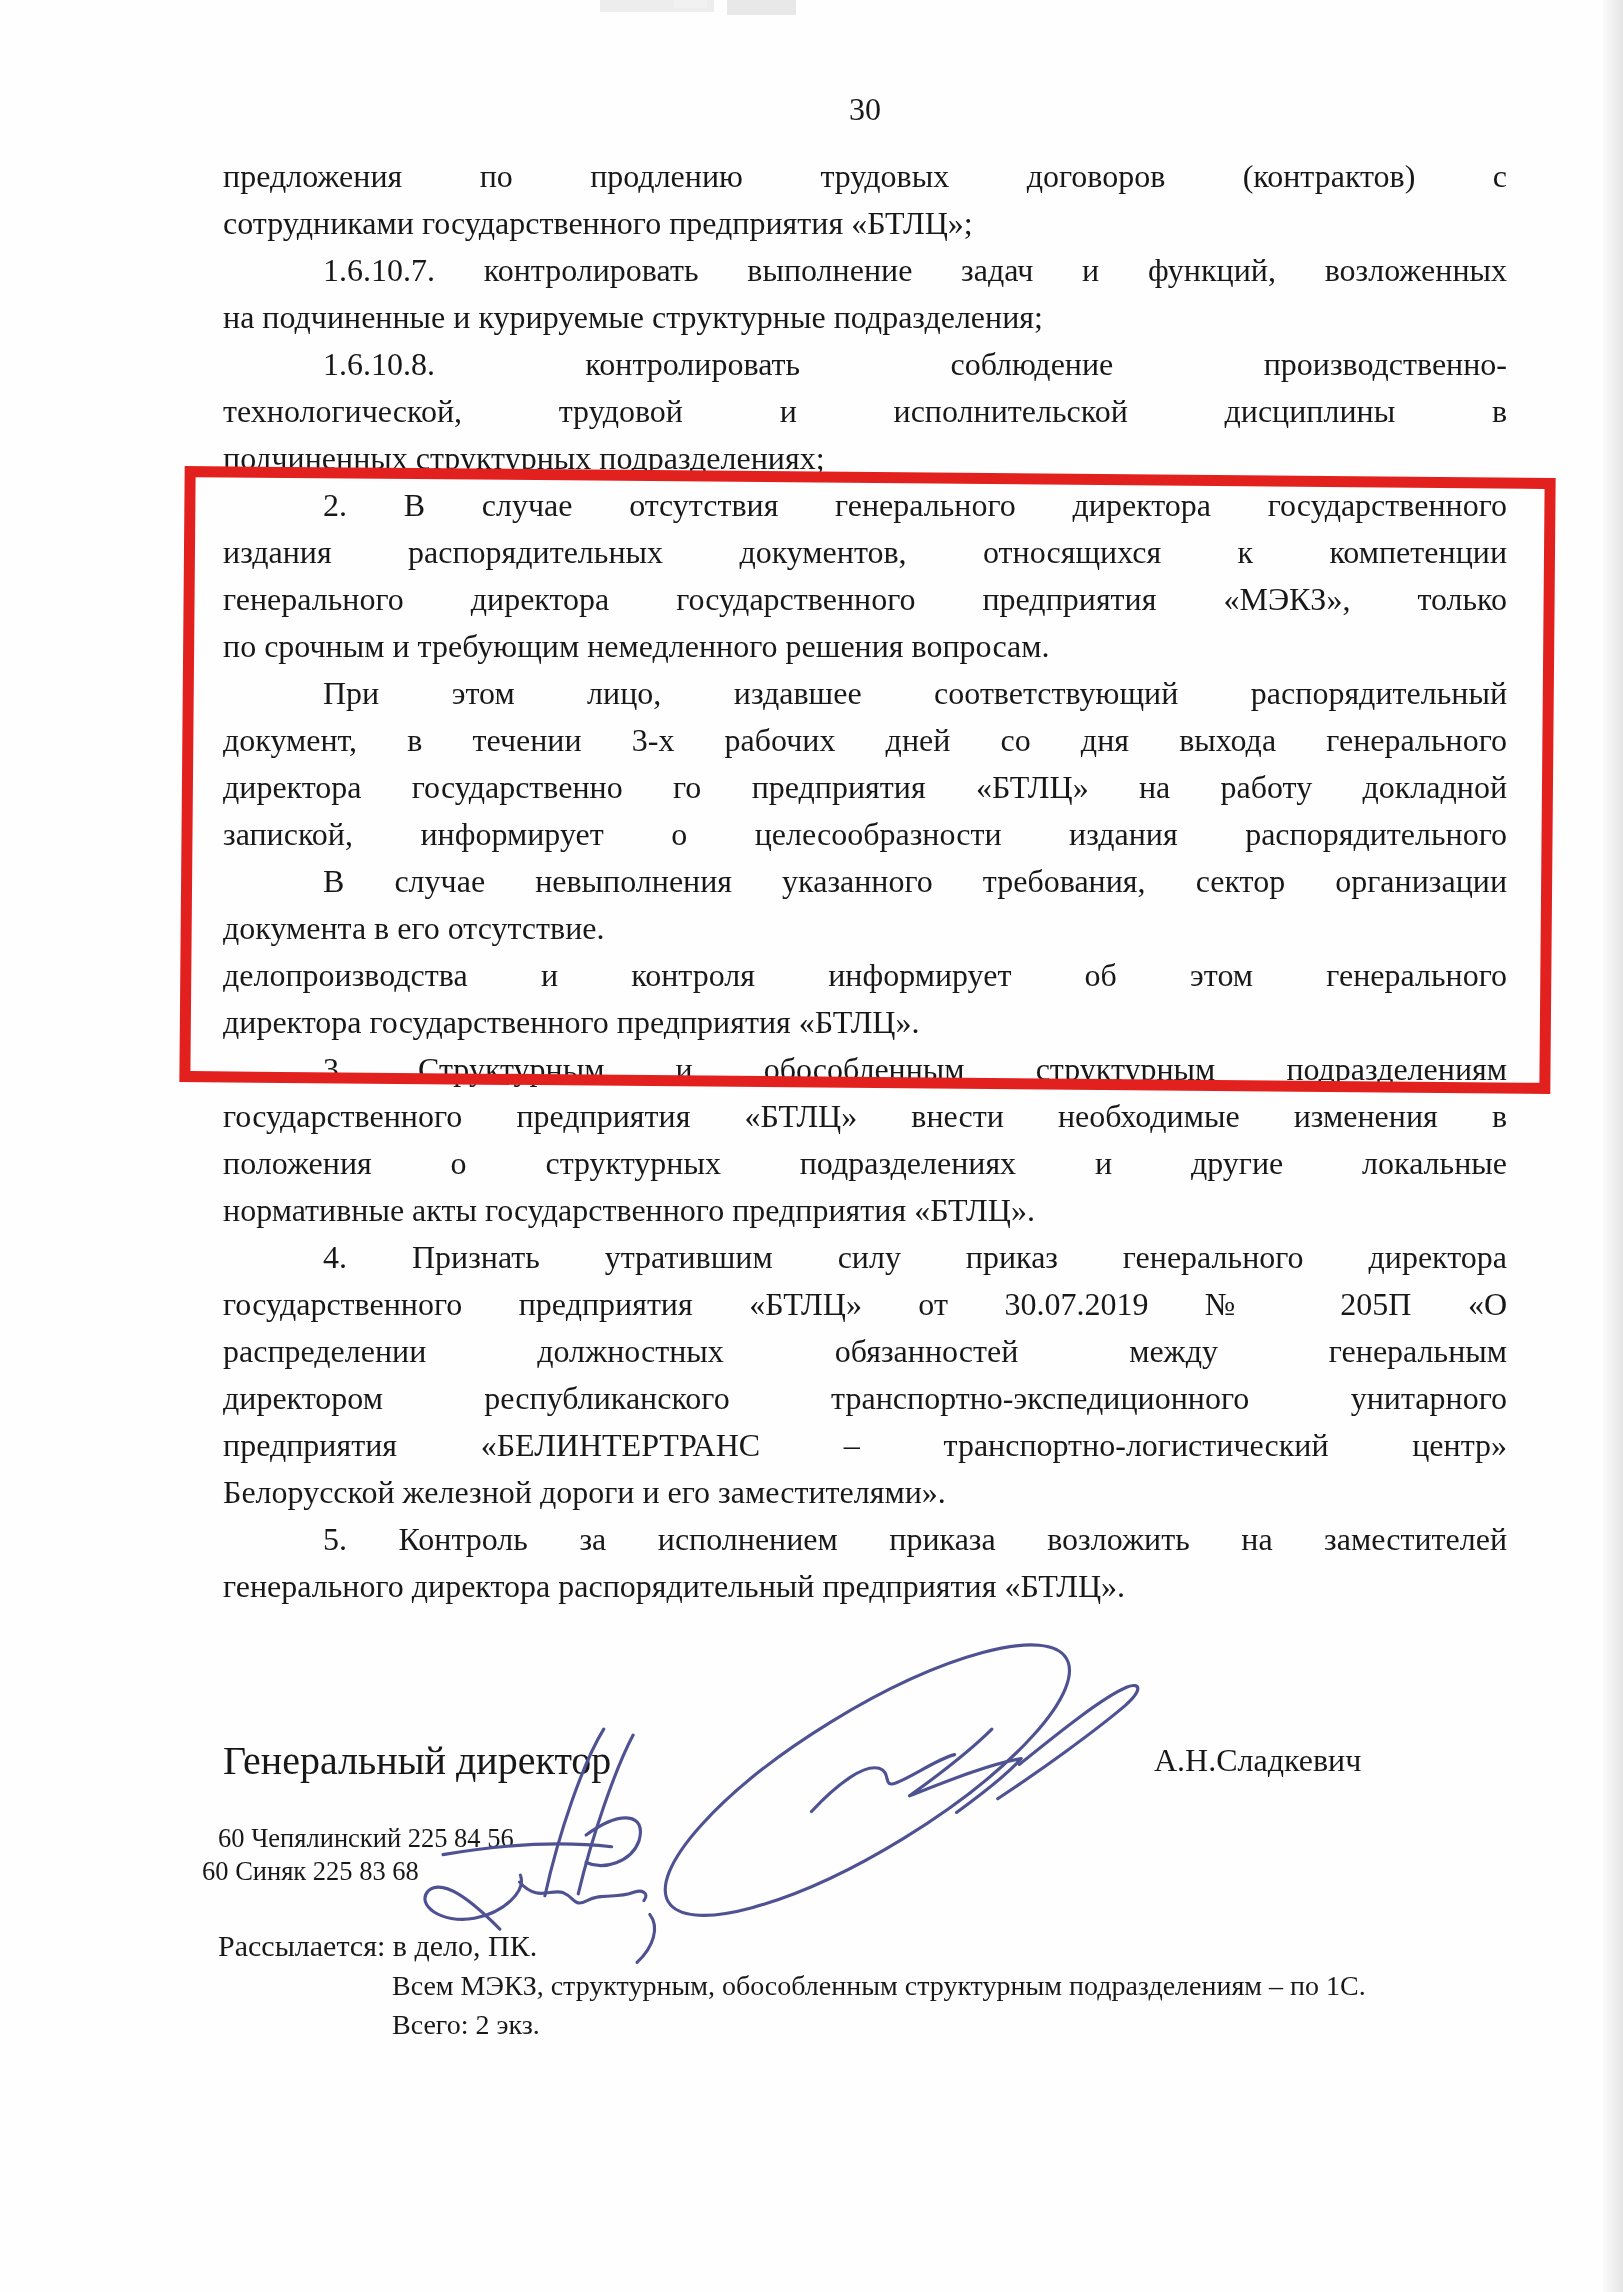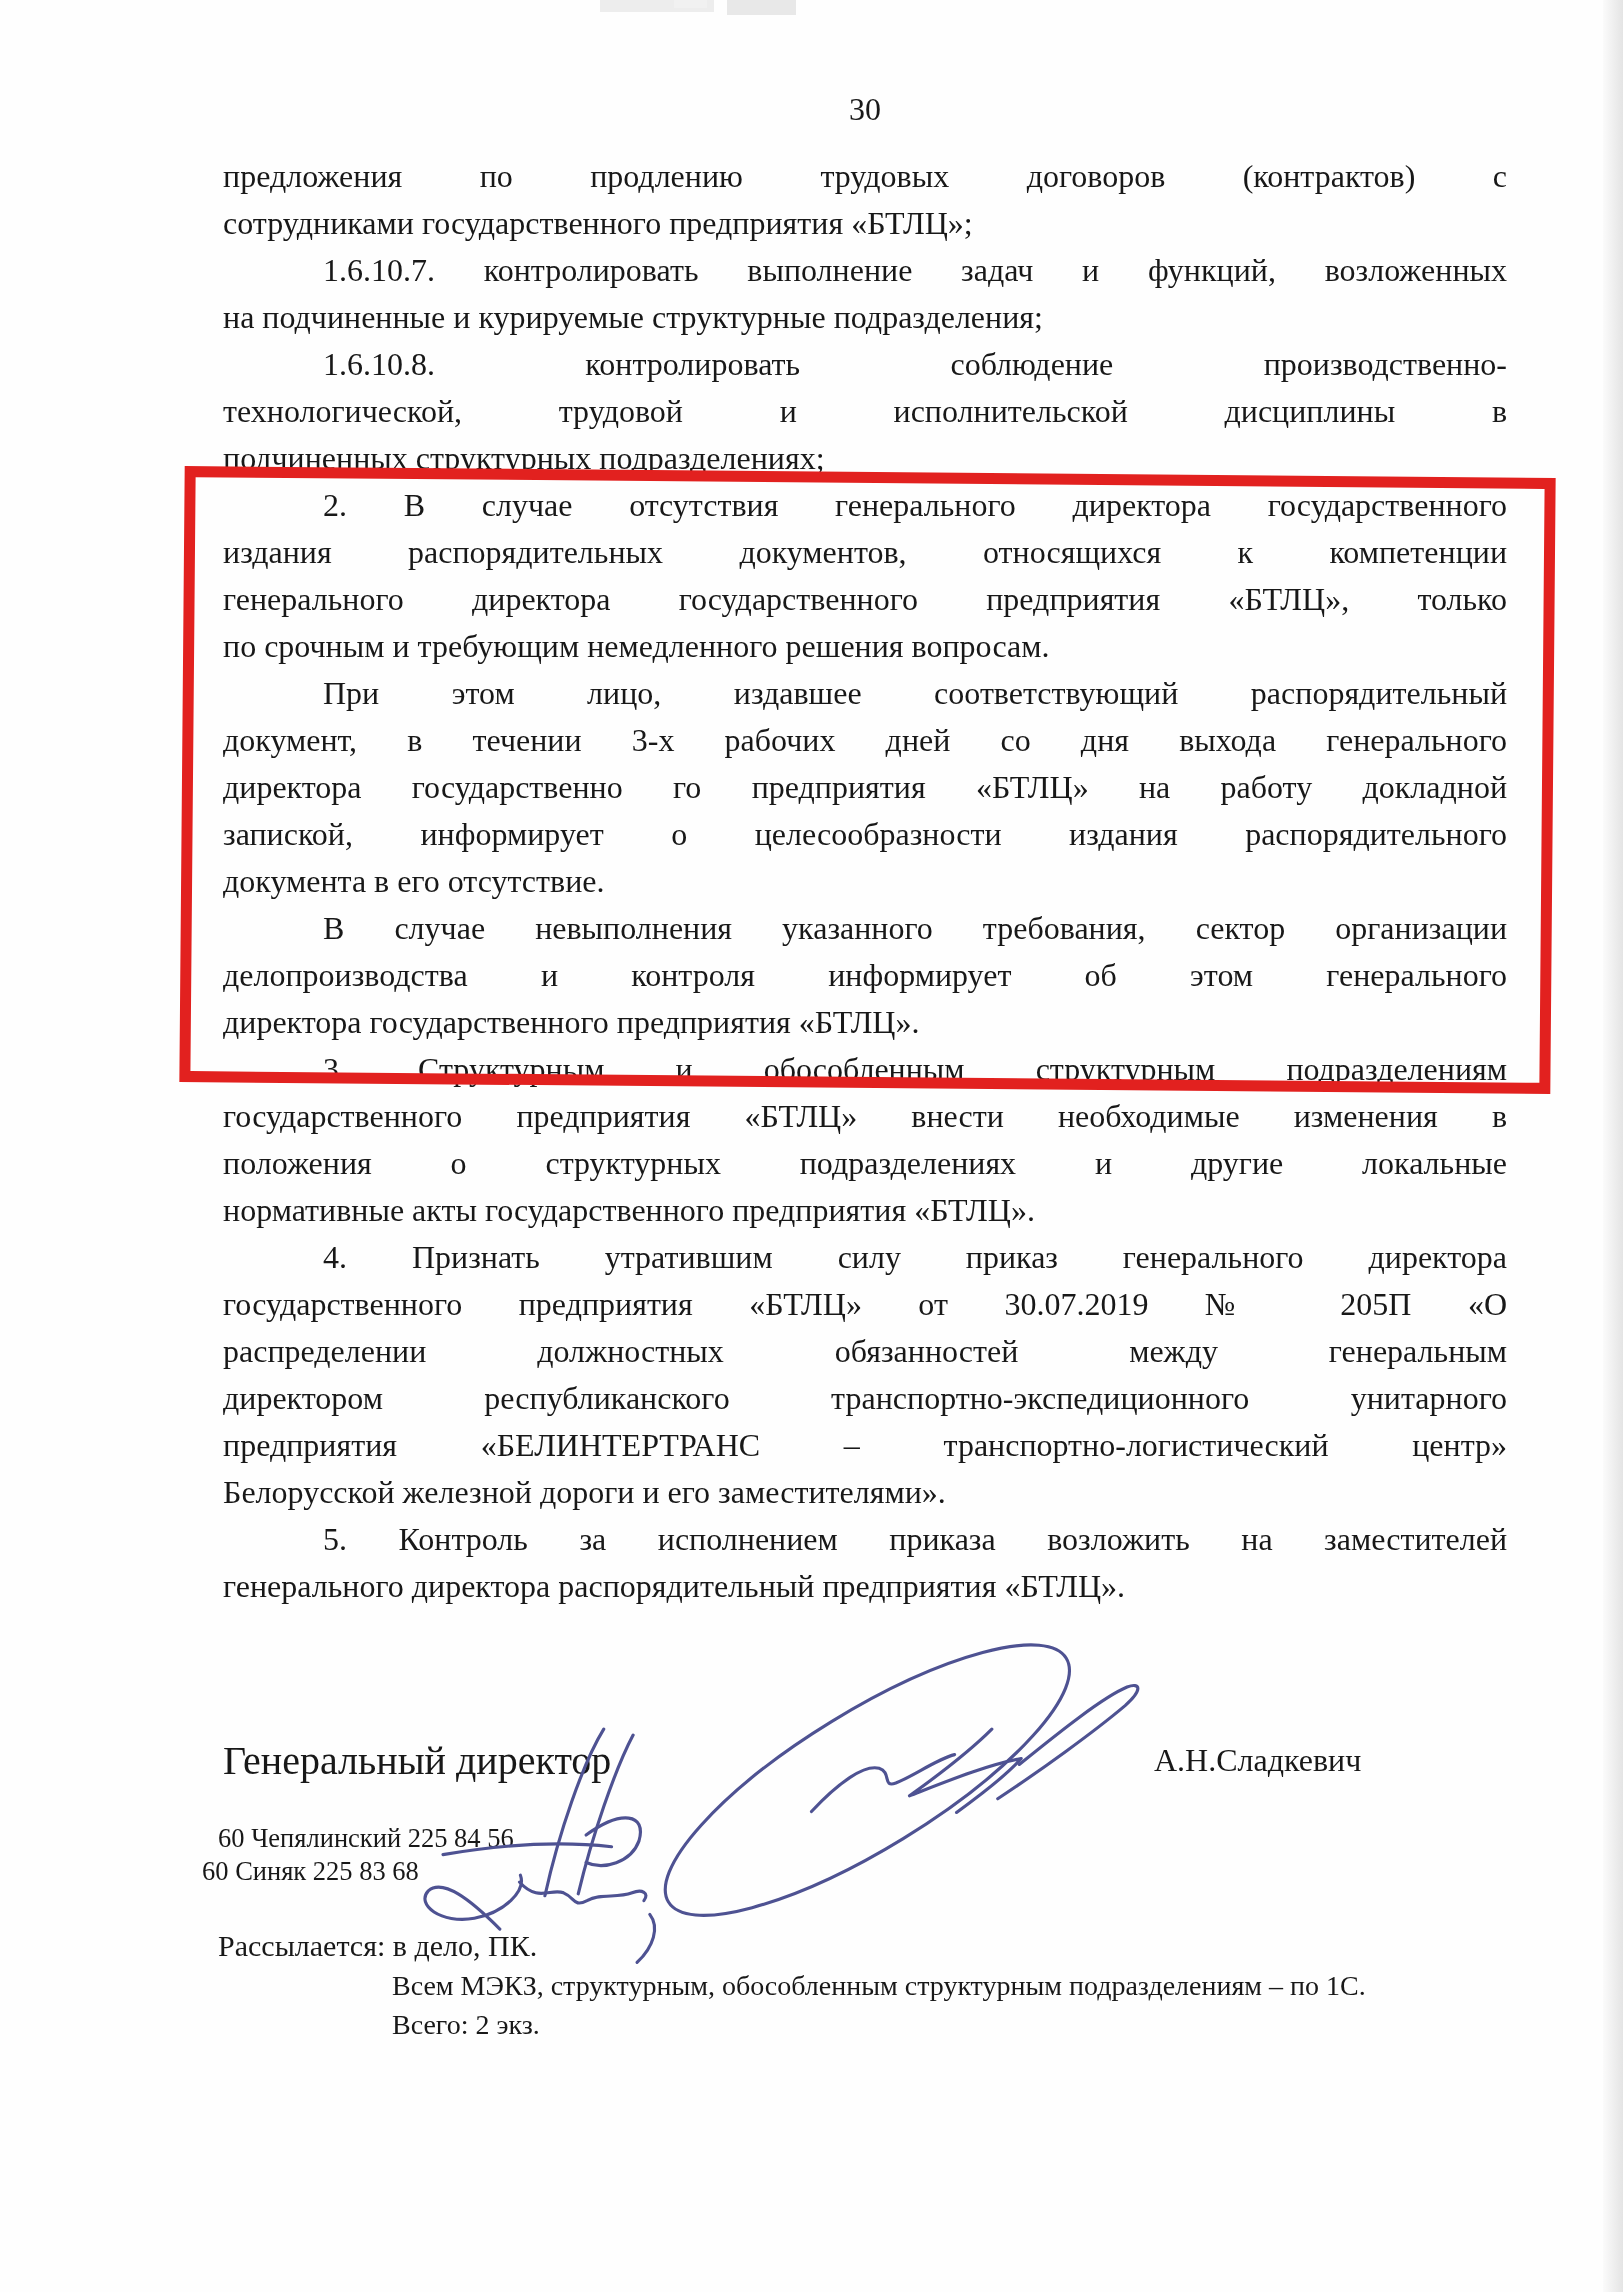--- a/index.html
+++ b/index.html
@@ -72,28 +72,28 @@
   <div class="textcol">
     <div class="ln j">предложения по продлению трудовых договоров (контрактов) с</div>
     <div class="ln">сотрудниками государственного предприятия «БТЛЦ»;</div>
     <div class="ln j ind">1.6.10.7. контролировать выполнение задач и функций, возложенных</div>
     <div class="ln">на подчиненные и курируемые структурные подразделения;</div>
     <div class="ln j ind">1.6.10.8. контролировать соблюдение производственно-</div>
     <div class="ln j">технологической, трудовой и исполнительской дисциплины в</div>
     <div class="ln">подчиненных структурных подразделениях;</div>
     <div class="ln j ind">2. В случае отсутствия генерального директора государственного</div>
     <div class="ln j">издания распорядительных документов, относящихся к компетенции</div>
-    <div class="ln j">генерального директора государственного предприятия «БТЛЦ», только</div>
+    <div class="ln j">генерального директора государственного предприятия «МЭКЗ», только</div>
     <div class="ln">по срочным и требующим немедленного решения вопросам.</div>
     <div class="ln j ind">При этом лицо, издавшее соответствующий распорядительный</div>
     <div class="ln j">документ, в течении 3-х рабочих дней со дня выхода генерального</div>
     <div class="ln j">директора государственно го предприятия «БТЛЦ» на работу докладной</div>
     <div class="ln j">запиской, информирует о целесообразности издания распорядительного</div>
+    <div class="ln j ind">В случае невыполнения указанного требования, сектор организации</div>
     <div class="ln">документа в его отсутствие.</div>
-    <div class="ln j ind">В случае невыполнения указанного требования, сектор организации</div>
     <div class="ln j">делопроизводства и контроля информирует об этом генерального</div>
     <div class="ln">директора государственного предприятия «БТЛЦ».</div>
     <div class="ln j ind">3. Структурным и обособленным структурным подразделениям</div>
     <div class="ln j">государственного предприятия «БТЛЦ» внести необходимые изменения в</div>
     <div class="ln j">положения о структурных подразделениях и другие локальные</div>
     <div class="ln">нормативные акты государственного предприятия «БТЛЦ».</div>
     <div class="ln j ind">4. Признать утратившим силу приказ генерального директора</div>
     <div class="ln j">государственного предприятия «БТЛЦ» от 30.07.2019 № 205П «О</div>
     <div class="ln j">распределении должностных обязанностей между генеральным</div>
     <div class="ln j">директором республиканского транспортно-экспедиционного унитарного</div>

